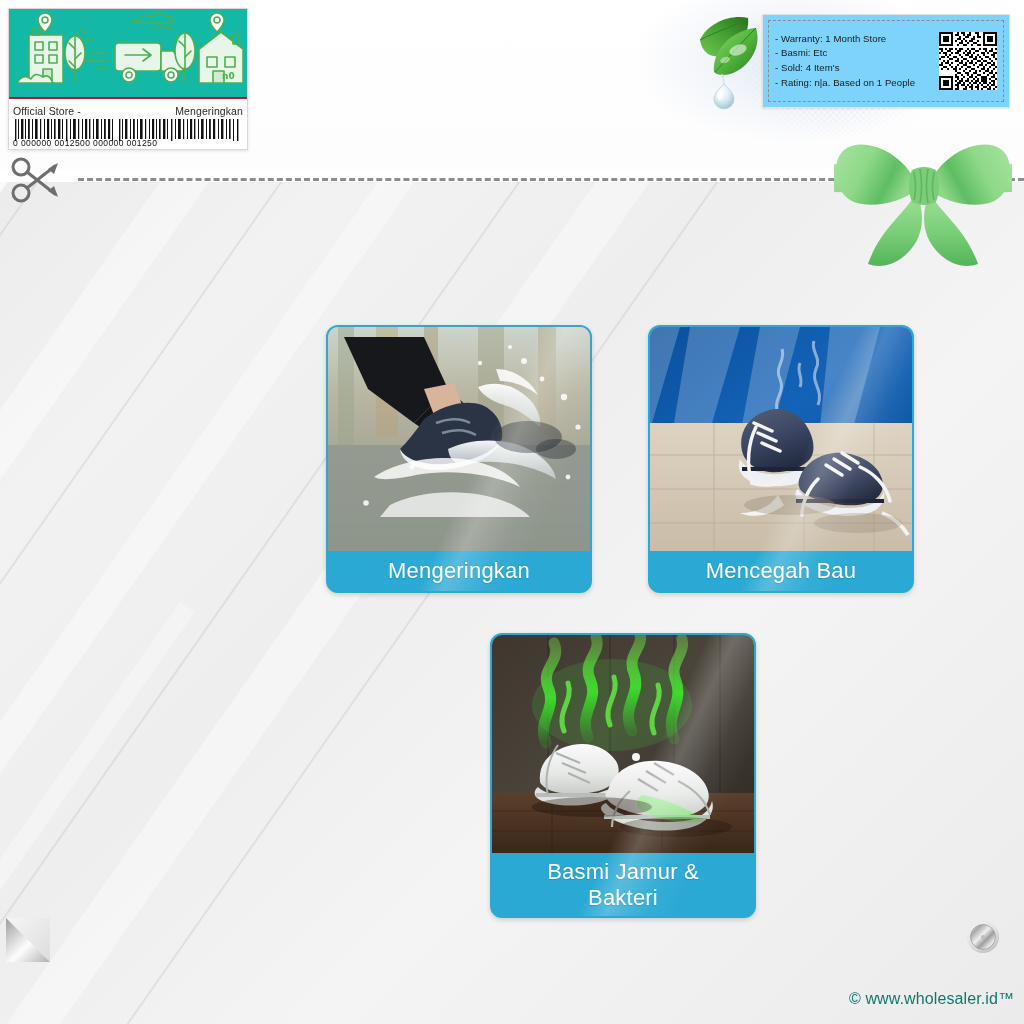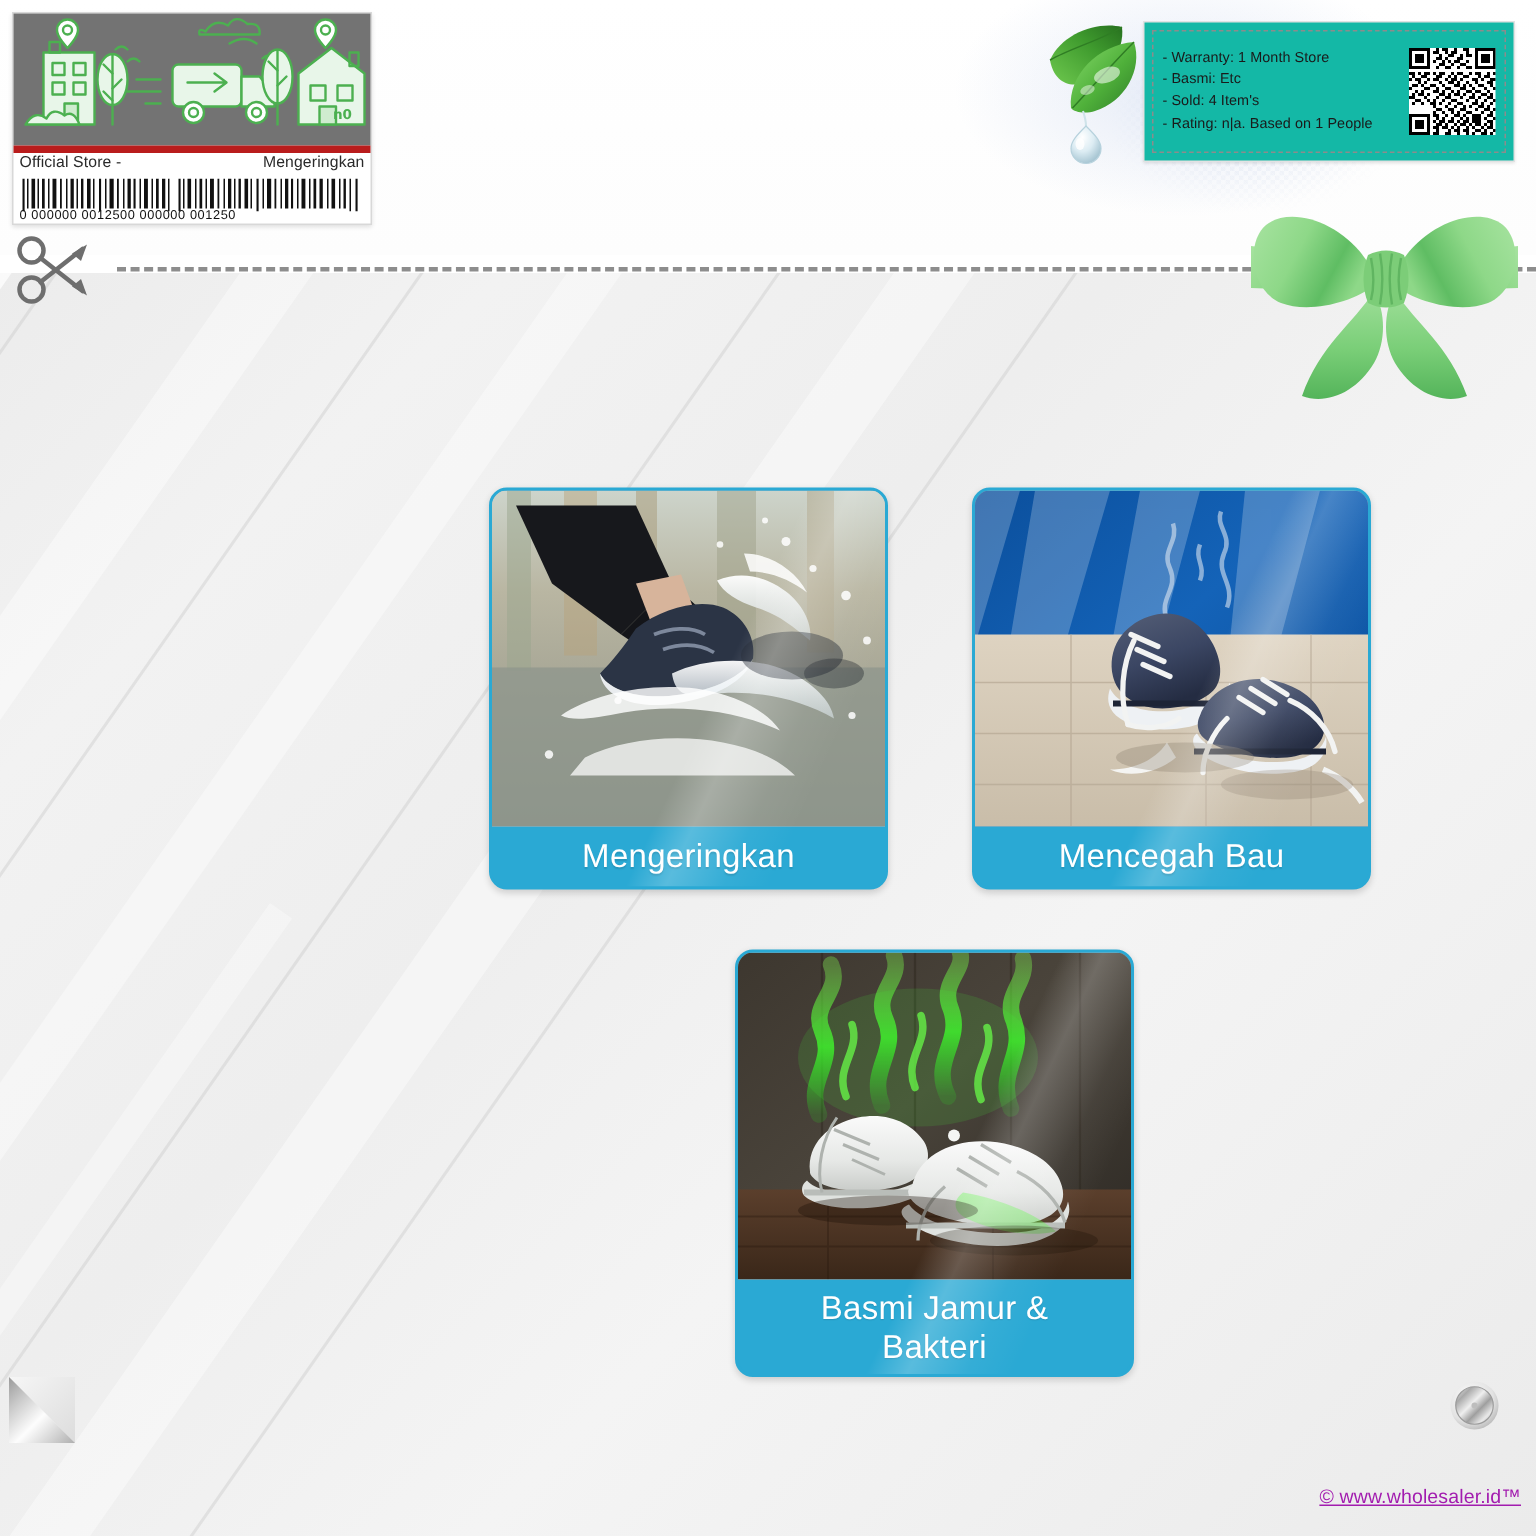--- a/index.html
+++ b/index.html
@@ -27,43 +27,43 @@
     -webkit-mask-image:radial-gradient(ellipse 130px 80px at 60% 55%, #000 0%, transparent 75%);
             mask-image:radial-gradient(ellipse 130px 80px at 60% 55%, #000 0%, transparent 75%);
   }
 
   
   .store-card{
     position:absolute;left:8px;top:8px;width:240px;height:142px;
     background:#fff;border:1px solid #d8d8d8;box-sizing:border-box;
     box-shadow:0 1px 3px rgba(0,0,0,.12);
   }
-  .store-illo{position:absolute;left:0;top:0;width:238px;height:88px;overflow:hidden;background:#737373;}
+  .store-illo{position:absolute;left:0;top:0;width:238px;height:88px;overflow:hidden;background:#14b8a6;}
   .store-illo svg{display:block;}
   .store-meta{
     position:absolute;left:0;top:88px;width:238px;height:20px;
-    display:flex;justify-content:space-between;align-items:flex-start;
+    display:flex;justify-content:space-between;align-items:flex-end;
     padding:0 4px;box-sizing:border-box;
     font-size:10.5px;color:#2a2a2a;letter-spacing:.1px;
-    border-top:5px solid #b91c1c;
+    border-top:2px solid #b91c1c;
   }
   .store-barcode{position:absolute;left:4px;top:110px;width:230px;height:30px;}
   .bc-lines{height:22px;width:230px;display:block;}
   .bc-num{
     font-family:"Liberation Sans",sans-serif;font-size:8.5px;color:#111;
     letter-spacing:.4px;white-space:nowrap;margin-top:-3px;display:block;
   }
 
   
   .leaf-wrap{position:absolute;left:692px;top:10px;width:80px;height:100px;}
 
   
   .info-box{
     position:absolute;left:762px;top:14px;width:248px;height:94px;
-    background:#14b8a6;border:1px solid #e2e2e2;box-sizing:border-box;
+    background:#7dd3fc;border:1px solid #e2e2e2;box-sizing:border-box;
     box-shadow:0 1px 2px rgba(0,0,0,.10);
   }
   .info-inner{
     position:absolute;left:5px;top:5px;right:5px;bottom:5px;
     border:1px dashed #8c8c8c;box-sizing:border-box;
     display:flex;align-items:center;
   }
   .info-lines{flex:1;padding:4px 2px 4px 6px;}
   .info-line{
     font-size:9.6px;color:#1a1a1a;line-height:14.6px;white-space:nowrap;
@@ -138,21 +138,21 @@
     background:linear-gradient(135deg,#f6f6f6,#dcdcdc);
     clip-path:polygon(0 0,100% 0,100% 100%);
   }
 
   
   .knob{position:absolute;left:966px;top:920px;width:34px;height:34px;}
 
   
   .footer{
     position:absolute;left:0;top:990px;width:1014px;text-align:right;
-    font-size:13px;color:#a21caf;letter-spacing:.1px;text-decoration:underline;
+    font-size:16px;color:#0f766e;letter-spacing:.1px;
   }
 </style>
 </head>
 <body>
 
 <div class="page">
 
   <div class="body-bg">
 
     <div class="streak" style="left:60px;top:-120px;width:26px;height:1500px;"></div>

